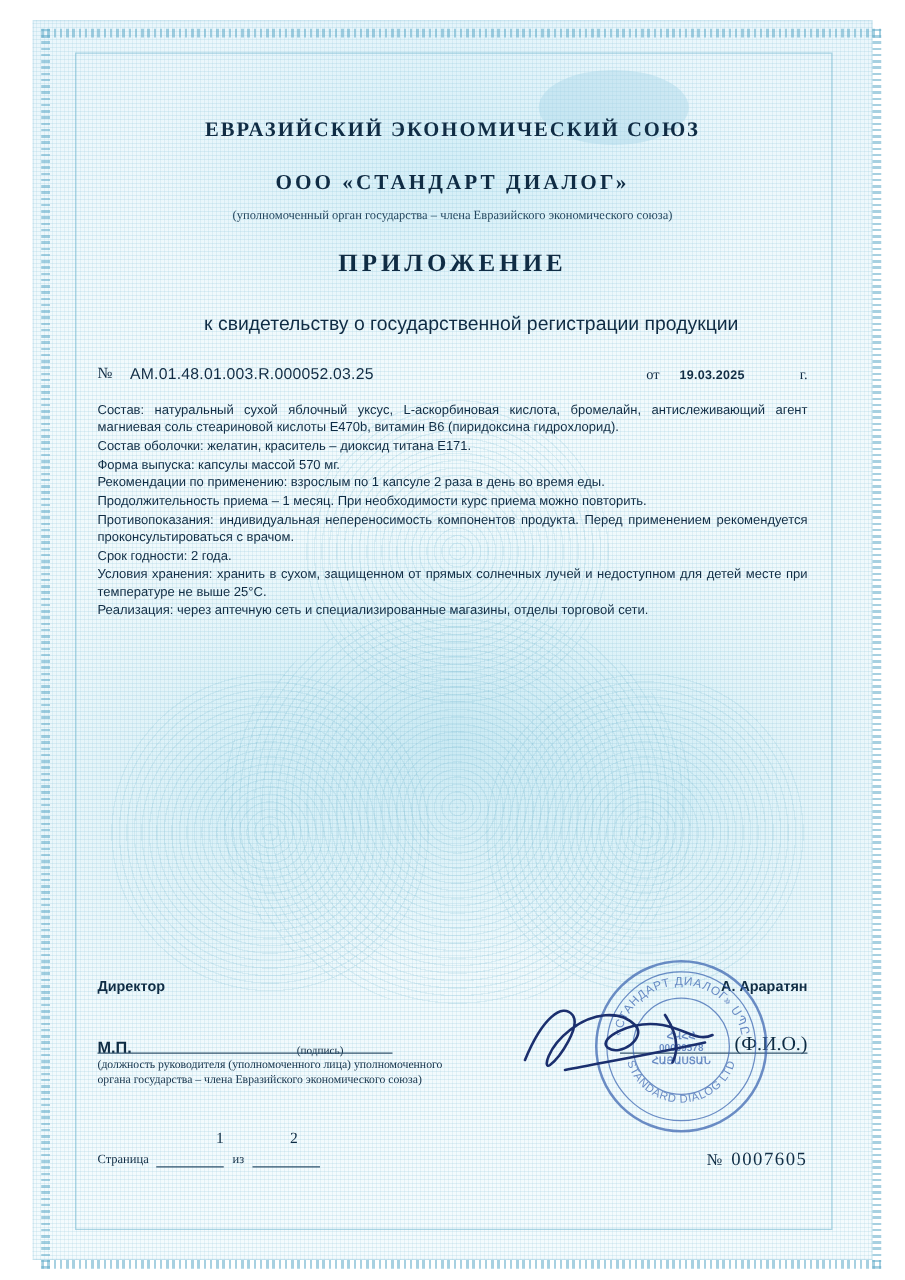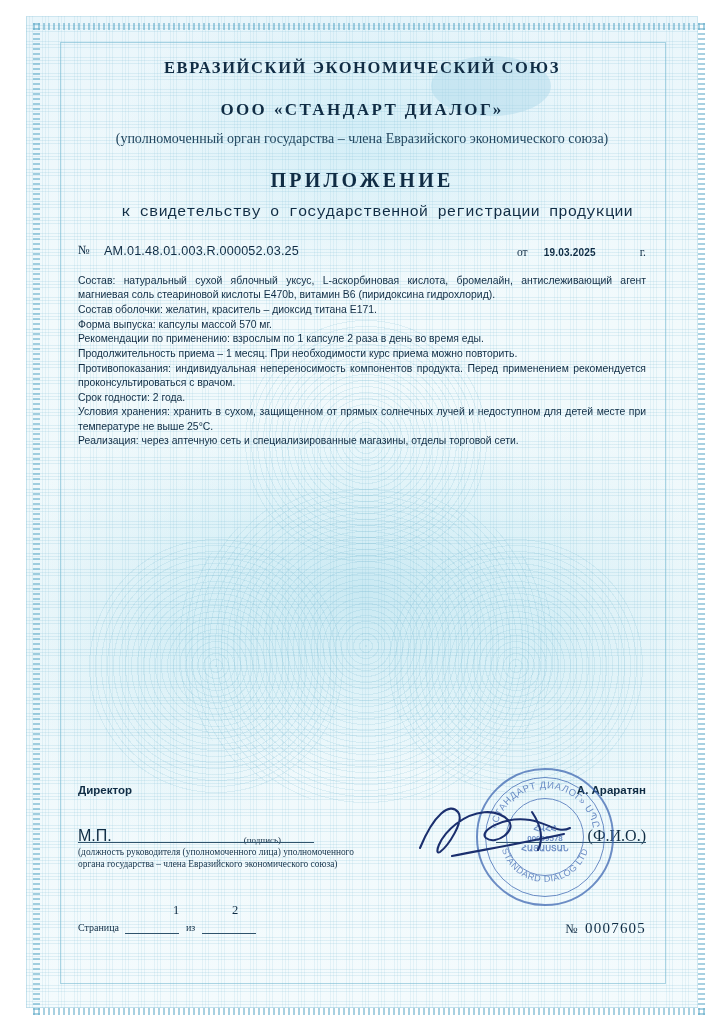--- a/index.html
+++ b/index.html
@@ -83,57 +83,57 @@
   .content {
     position: absolute;
     left: 60px;
     top: 42px;
     width: 604px;
     height: 940px;
     color: #14324a;
   }
 
   .title-union {
-    margin-top: 16px;
+    margin-top: 52px;
     text-align: center;
     font-family: "Liberation Serif", serif;
     font-size: 16.5px;
     font-weight: bold;
     letter-spacing: 1.6px;
     color: #102c44;
   }
   .title-org {
     margin-top: 22px;
     text-align: center;
     font-family: "Liberation Serif", serif;
     font-size: 17px;
     font-weight: bold;
     letter-spacing: 2.4px;
     color: #102c44;
   }
   .caption-org {
     margin-top: 11px;
     text-align: center;
     font-family: "Liberation Serif", serif;
-    font-size: 14px;
+    font-size: 10px;
     color: #23475f;
   }
   .title-main {
     margin-top: 22px;
     text-align: center;
     font-family: "Liberation Serif", serif;
     font-size: 20px;
     font-weight: bold;
     letter-spacing: 3.2px;
     color: #102c44;
   }
   .title-sub {
-    margin-top: 11px;
-    text-align: center;
-    font-family: Liberation Mono, monospace;
+    margin-top: 28px;
+    text-align: center;
+    font-family: Liberation Sans, sans-serif;
     font-size: 15.5px;
     color: #102c44;
     padding-left: 30px;
   }
 
   .reg-line {
     margin-top: 22px;
     display: flex;
     align-items: flex-end;
     justify-content: center;
@@ -187,21 +187,21 @@
     position: absolute;
     left: 18px;
     right: 18px;
     top: 785px;
     display: flex;
     align-items: flex-end;
     font-family: "Liberation Serif", serif;
     font-size: 11px;
     color: #0f2c44;
   }
-  .mp { font-weight: normal; font-family: "Liberation Sans", sans-serif; font-size: 16px; }
+  .mp { font-weight: bold; font-family: "Liberation Sans", sans-serif; font-size: 13px; }
   .sig-caption {
     margin-left: 132px;
     font-size: 9px;
   }
   .fio-caption {
     margin-left: auto;
     font-size: 16px;
     font-family: "Liberation Serif", serif;
   }
   .rule-left {

